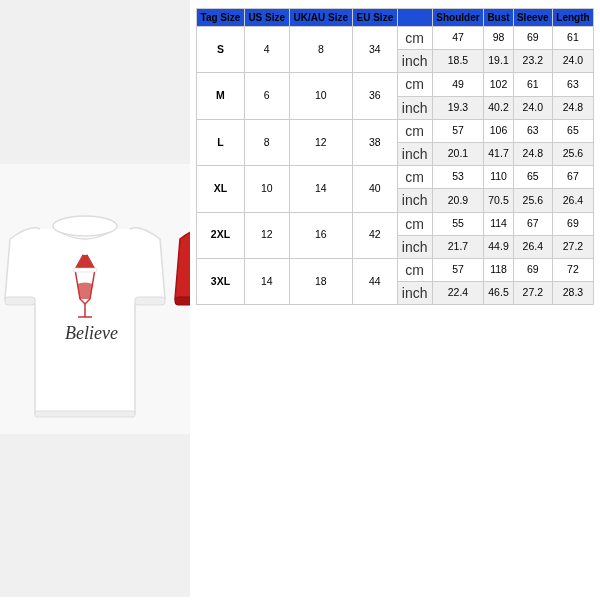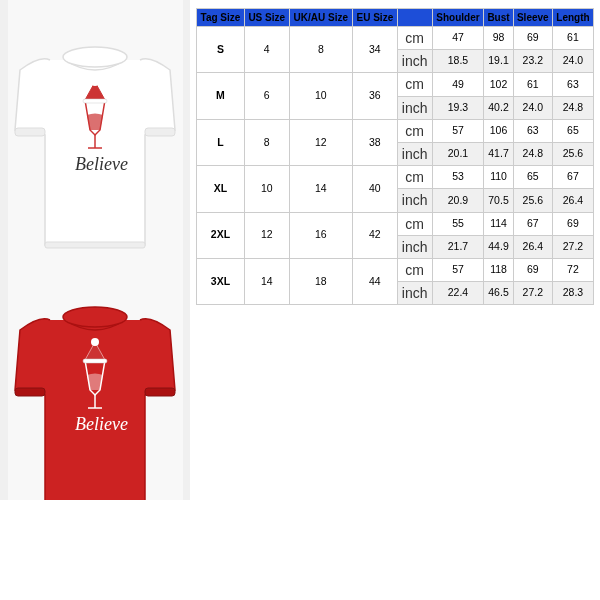--- a/index.html
+++ b/index.html
@@ -11,24 +11,23 @@
       background: #fff;
       overflow: hidden;
     }
     .container {
       display: flex;
       width: 600px;
       height: 600px;
     }
     .image-panel {
       width: 190px;
-      height: 500px;
+      height: 597px;
       background: #f0f0f0;
       display: flex;
-      flex-direction: column;
       align-items: center;
       justify-content: space-around;
       overflow: hidden;
     }
     .sweatshirt {
       width: 175px;
       height: 270px;
       display: flex;
       align-items: center;
       justify-content: center;

